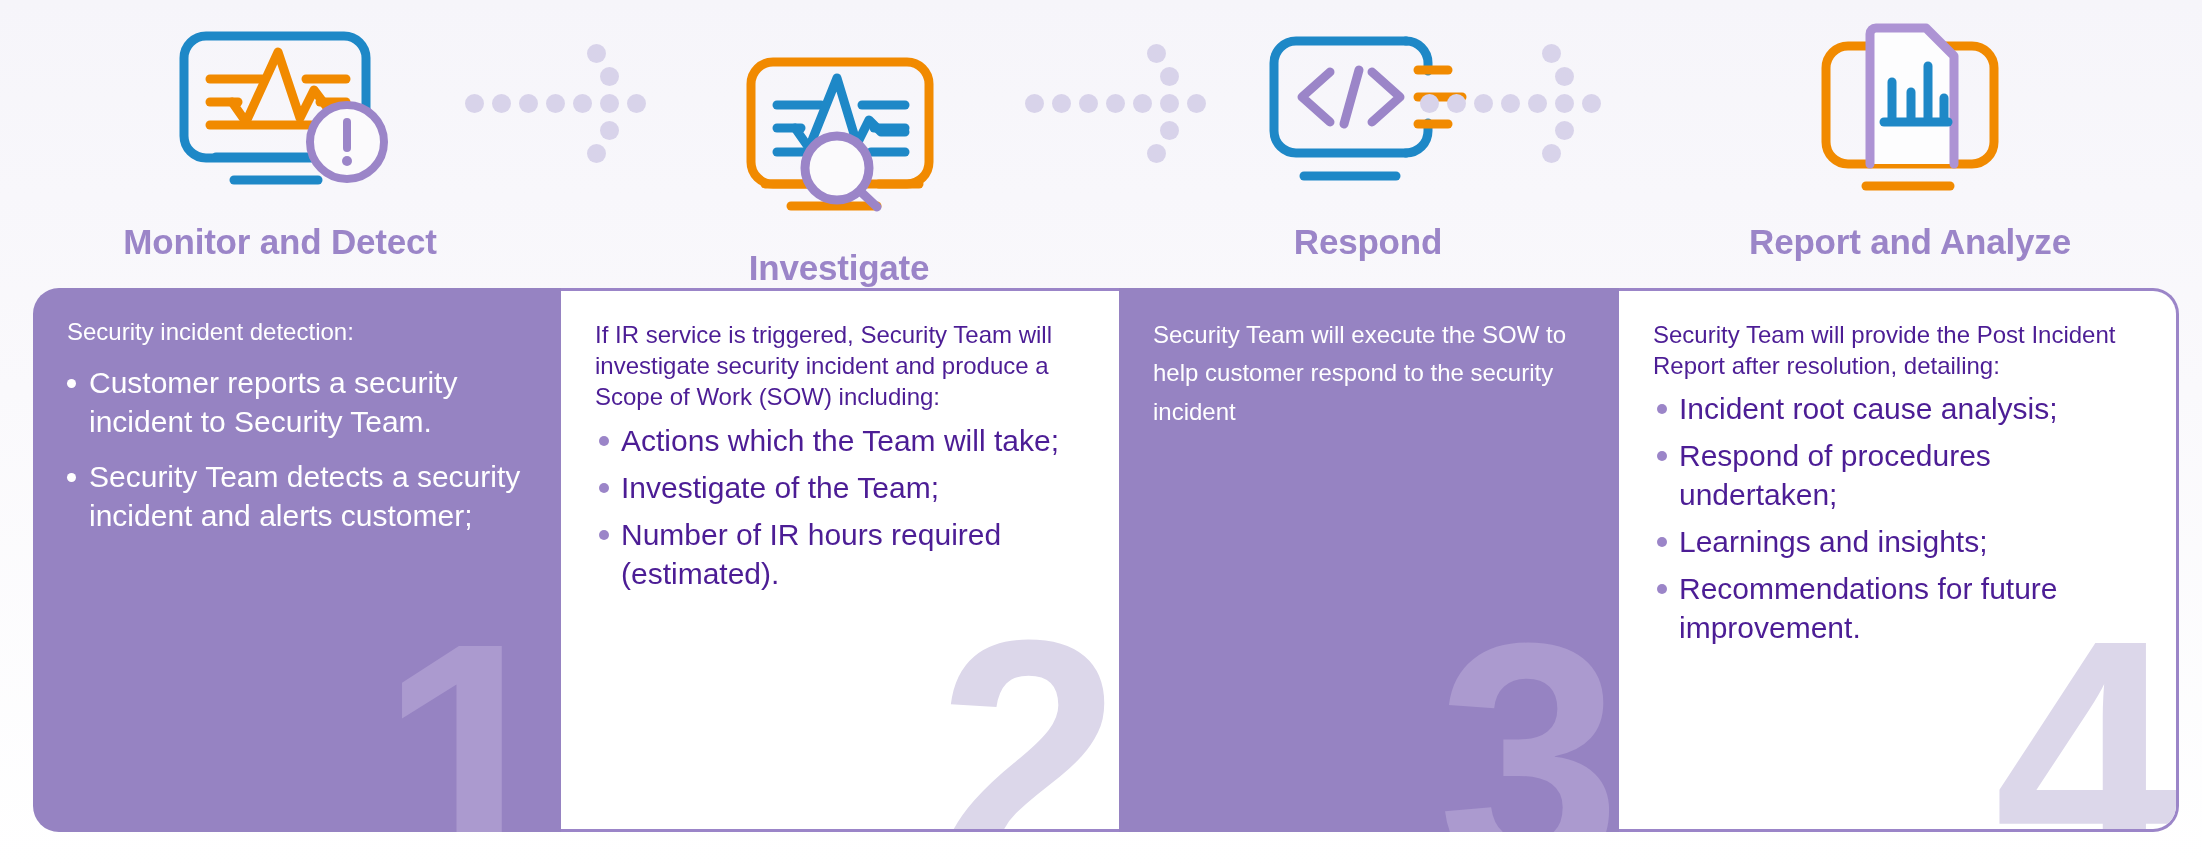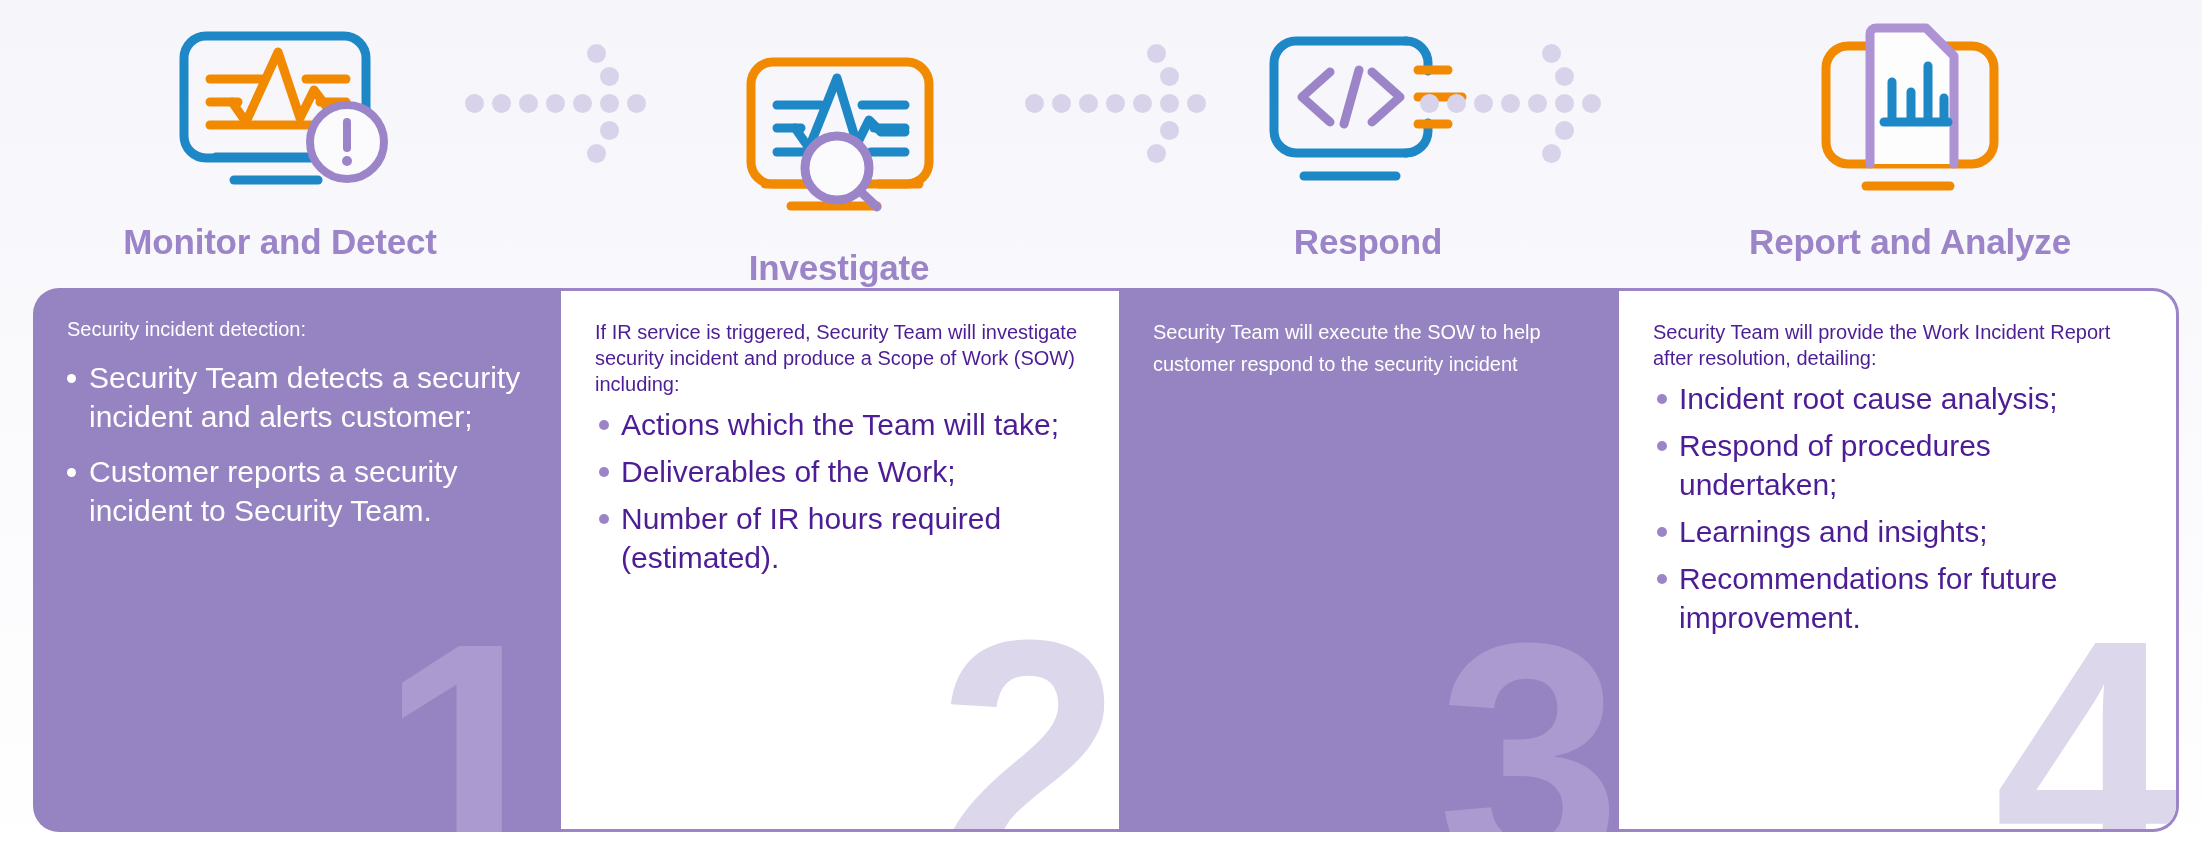--- a/index.html
+++ b/index.html
@@ -124,21 +124,21 @@
     font-weight: bold;
     line-height: 1;
     z-index: 1;
     letter-spacing: -8px;
     user-select: none;
   }
   .watermark.on-purple { color: #ab9acf; }
   .watermark.on-white  { color: #dcd7ea; }
 
   .lead {
-    font-size: 20px;
+    font-size: 24px;
     line-height: 1.30;
     margin-bottom: 6px;
   }
   .lead.loose { line-height: 1.60; }
 
   .card.purple .lead,
   .card.purple li { color: #ffffff; }
   .card.white .lead,
   .card.white li { color: #4c1d95; }
 
@@ -298,49 +298,49 @@
 
   </div>
 
   <div class="cards">
 
     <div class="card purple first" style="left:0px; width:528px;">
       <div class="watermark on-purple">1</div>
       <div class="card-inner">
         <p class="lead">Security incident detection:</p>
         <ul class="bullets">
+          <li>Customer reports a security incident to Security Team.</li>
           <li>Security Team detects a security incident and alerts customer;</li>
-          <li>Customer reports a security incident to Security Team.</li>
         </ul>
       </div>
     </div>
 
     <div class="card white" style="left:528px; width:558px;">
       <div class="watermark on-white">2</div>
       <div class="card-inner">
         <p class="lead">If IR service is triggered, Security Team will investigate security incident and produce a Scope of Work (SOW) including:</p>
         <ul class="bullets">
           <li>Actions which the Team will take;</li>
-          <li>Deliverables of the Work;</li>
+          <li>Investigate of the Team;</li>
           <li>Number of IR hours required (estimated).</li>
         </ul>
       </div>
     </div>
 
     <div class="card purple" style="left:1086px; width:500px;">
       <div class="watermark on-purple">3</div>
       <div class="card-inner">
         <p class="lead loose">Security Team will execute the SOW to help customer respond to the security incident</p>
       </div>
     </div>
 
     <div class="card white last" style="left:1586px; width:560px;">
       <div class="watermark on-white">4</div>
       <div class="card-inner">
-        <p class="lead">Security Team will provide the Work Incident Report after resolution, detailing:</p>
+        <p class="lead">Security Team will provide the Post Incident Report after resolution, detailing:</p>
         <ul class="bullets">
           <li>Incident root cause analysis;</li>
           <li>Respond of procedures undertaken;</li>
           <li>Learnings and insights;</li>
           <li>Recommendations for future improvement.</li>
         </ul>
       </div>
     </div>
 
   </div>

